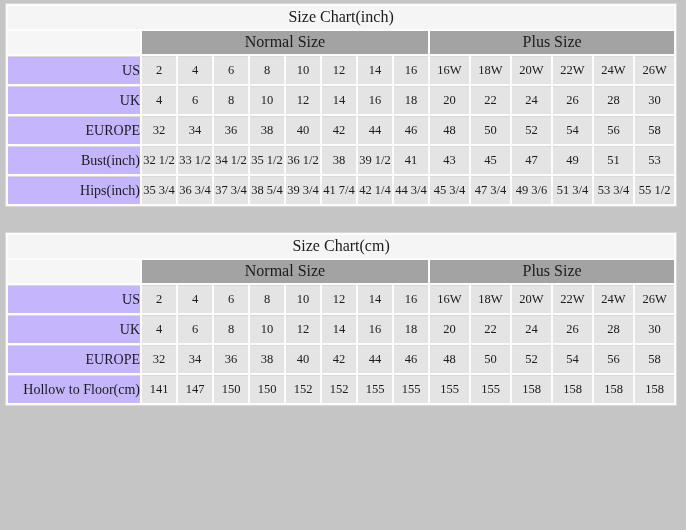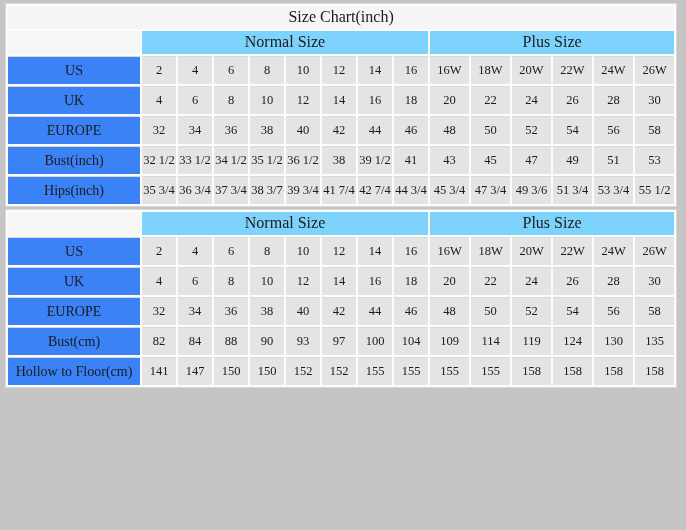--- a/index.html
+++ b/index.html
@@ -17,48 +17,49 @@
   .page {
     padding: 3px 0 0 5px;
   }
   table.size-chart {
     width: 672px;
     table-layout: fixed;
     border-collapse: separate;
     border-spacing: 2px;
     background: #fcfcfc;
     border: 1px solid #d8d8d8;
-    margin-bottom: 2px;
+    margin-bottom: 25px;
   }
   col.col-label  { width: 132px; }
   col.col-normal { width: 34px; }
   col.col-plus   { width: 39px; }
   td {
     text-align: center;
     vertical-align: middle;
   }
   .title-cell {
     background: #f5f5f5;
     font-size: 16px;
     padding: 2px 0 3px 0;
   }
   .group-cell {
-    background: #7dd3fc;
+    background: #a3a3a3;
     font-size: 16px;
     padding: 2px 0 3px 0;
   }
   .corner-cell {
     background: #f6f6f6;
   }
   .label-cell {
-    background: #3b82f6;
+    background: #c4b5fd;
     font-size: 14px;
     padding: 5px 0;
     border-top: 1px solid #d9d9d9;
     white-space: nowrap;
+    text-align: right;
   }
   .data-cell {
     background: #e4e4e4;
     font-size: 12.5px;
     padding: 6px 0;
     border-top: 1px solid #d9d9d9;
     white-space: nowrap;
   }
 </style>
 </head>
@@ -161,24 +162,24 @@
           <td class="data-cell">47</td>
           <td class="data-cell">49</td>
           <td class="data-cell">51</td>
           <td class="data-cell">53</td>
         </tr>
         <tr>
           <td class="label-cell">Hips(inch)</td>
           <td class="data-cell">35 3/4</td>
           <td class="data-cell">36 3/4</td>
           <td class="data-cell">37 3/4</td>
-          <td class="data-cell">38 3/7</td>
+          <td class="data-cell">38 5/4</td>
           <td class="data-cell">39 3/4</td>
           <td class="data-cell">41 7/4</td>
-          <td class="data-cell">42 7/4</td>
+          <td class="data-cell">42 1/4</td>
           <td class="data-cell">44 3/4</td>
           <td class="data-cell">45 3/4</td>
           <td class="data-cell">47 3/4</td>
           <td class="data-cell">49 3/6</td>
           <td class="data-cell">51 3/4</td>
           <td class="data-cell">53 3/4</td>
           <td class="data-cell">55 1/2</td>
         </tr>
       </tbody>
   </table>
@@ -195,20 +196,23 @@
         <col class="col-normal">
         <col class="col-normal">
       <col class="col-plus">
         <col class="col-plus">
         <col class="col-plus">
       <col class="col-plus">
         <col class="col-plus">
         <col class="col-plus">
     </colgroup>
     <tbody>
+      <tr>
+        <td class="title-cell" colspan="15">Size Chart(cm)</td>
+      </tr>
       <tr>
         <td class="corner-cell"></td>
         <td class="group-cell" colspan="8">Normal Size</td>
         <td class="group-cell" colspan="6">Plus Size</td>
       </tr>
     </tbody>
     <tbody>
         <tr>
           <td class="label-cell">US</td>
           <td class="data-cell">2</td>
@@ -254,37 +258,20 @@
           <td class="data-cell">44</td>
           <td class="data-cell">46</td>
           <td class="data-cell">48</td>
           <td class="data-cell">50</td>
           <td class="data-cell">52</td>
           <td class="data-cell">54</td>
           <td class="data-cell">56</td>
           <td class="data-cell">58</td>
         </tr>
         <tr>
-          <td class="label-cell">Bust(cm)</td>
-          <td class="data-cell">82</td>
-          <td class="data-cell">84</td>
-          <td class="data-cell">88</td>
-          <td class="data-cell">90</td>
-          <td class="data-cell">93</td>
-          <td class="data-cell">97</td>
-          <td class="data-cell">100</td>
-          <td class="data-cell">104</td>
-          <td class="data-cell">109</td>
-          <td class="data-cell">114</td>
-          <td class="data-cell">119</td>
-          <td class="data-cell">124</td>
-          <td class="data-cell">130</td>
-          <td class="data-cell">135</td>
-        </tr>
-        <tr>
           <td class="label-cell">Hollow to Floor(cm)</td>
           <td class="data-cell">141</td>
           <td class="data-cell">147</td>
           <td class="data-cell">150</td>
           <td class="data-cell">150</td>
           <td class="data-cell">152</td>
           <td class="data-cell">152</td>
           <td class="data-cell">155</td>
           <td class="data-cell">155</td>
           <td class="data-cell">155</td>

